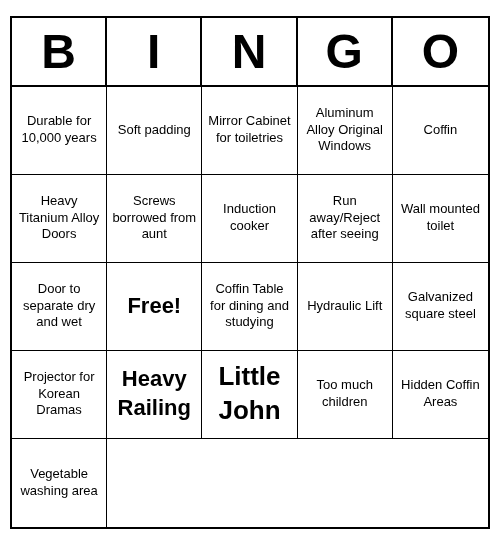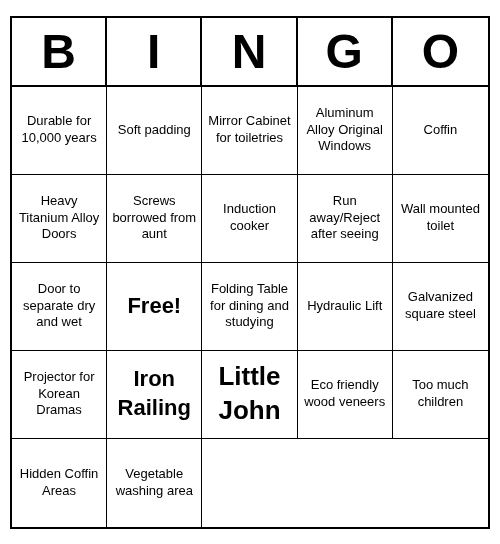--- a/index.html
+++ b/index.html
@@ -86,24 +86,23 @@
       <div class="bingo-cell">Mirror Cabinet for toiletries</div>
       <div class="bingo-cell">Aluminum Alloy Original Windows</div>
       <div class="bingo-cell">Coffin</div>
       <div class="bingo-cell">Heavy Titanium Alloy Doors</div>
       <div class="bingo-cell">Screws borrowed from aunt</div>
       <div class="bingo-cell">Induction cooker</div>
       <div class="bingo-cell">Run away/Reject after seeing</div>
       <div class="bingo-cell">Wall mounted toilet</div>
       <div class="bingo-cell">Door to separate dry and wet</div>
       <div class="bingo-cell free">Free!</div>
-      <div class="bingo-cell">Folding Table for dining and studying</div>
+      <div class="bingo-cell">Coffin Table for dining and studying</div>
       <div class="bingo-cell">Hydraulic Lift</div>
       <div class="bingo-cell">Galvanized square steel</div>
       <div class="bingo-cell">Projector for Korean Dramas</div>
-      <div class="bingo-cell iron-railing">Iron Railing</div>
+      <div class="bingo-cell iron-railing">Heavy Railing</div>
       <div class="bingo-cell large-text">Little John</div>
-      <div class="bingo-cell">Eco friendly wood veneers</div>
       <div class="bingo-cell">Too much children</div>
       <div class="bingo-cell">Hidden Coffin Areas</div>
       <div class="bingo-cell">Vegetable washing area</div>
     </div>
 </div>
 
 </body></html>

